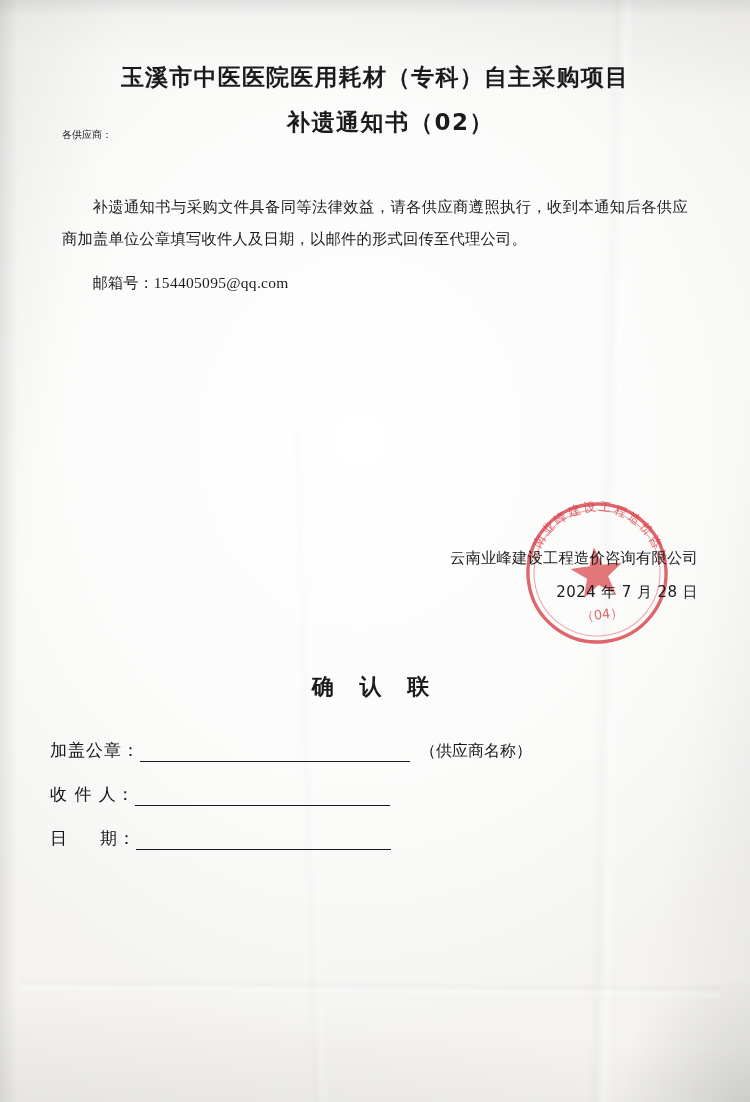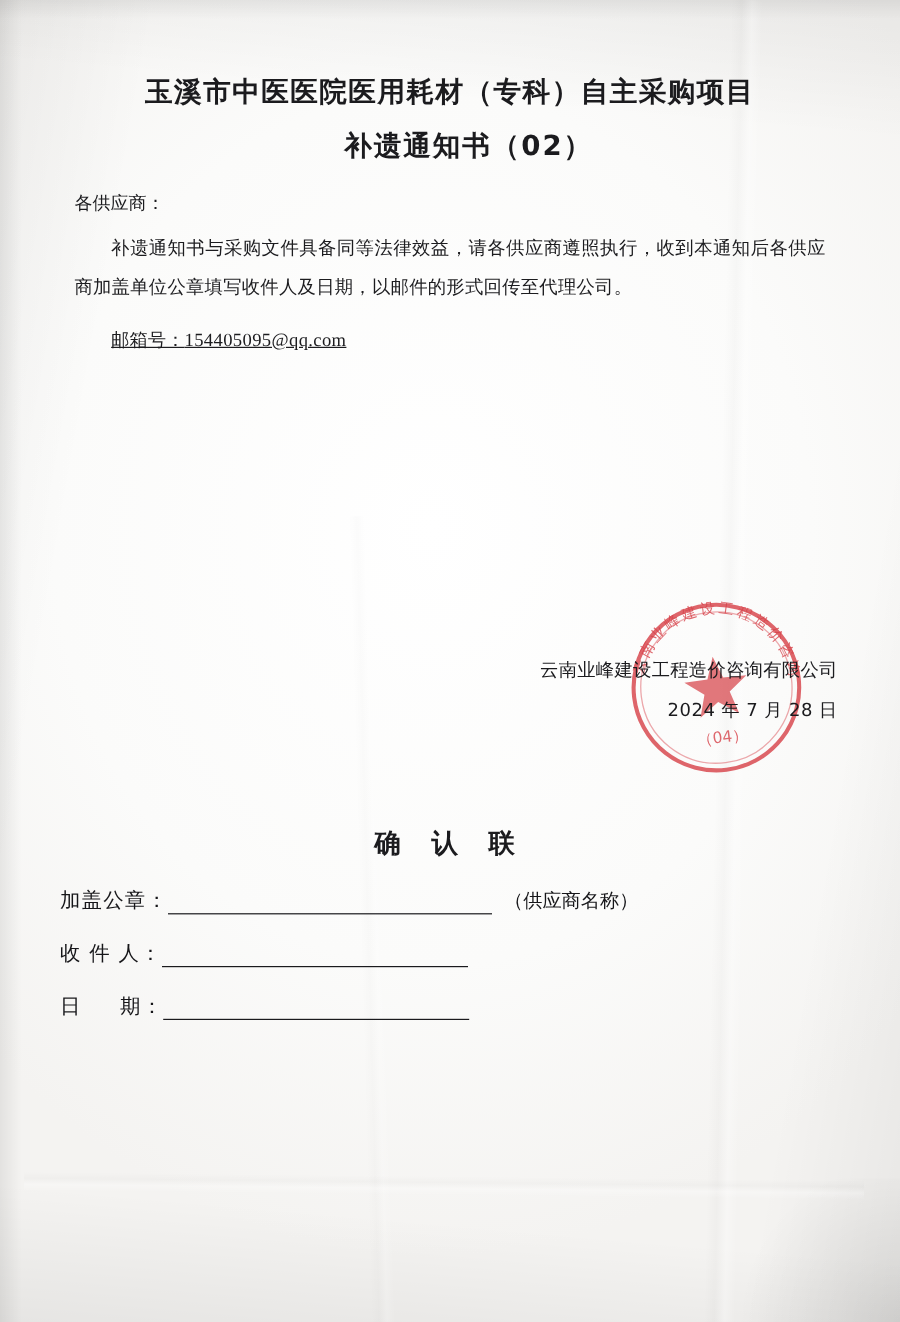--- a/index.html
+++ b/index.html
@@ -77,23 +77,23 @@
   }
   .doc-title-2 {
     margin-top: 14px;
     letter-spacing: 1.6px;
     margin-left: 31px;
   }
 
   .salutation {
     position: absolute;
     left: 62px;
-    top: 160px;
-    font-family: "DejaVu Sans", sans-serif;
-    font-size: 15px;
+    top: 128px;
+    font-family: "DejaVu Sans", sans-serif;
+    font-size: 10px;
     color: #1b1b1e;
   }
 
   .body-block {
     position: absolute;
     left: 62px;
     top: 177px;
     width: 626px;
   }
   .para {
@@ -107,21 +107,20 @@
     letter-spacing: 0.2px;
   }
   .para.p2 { margin-top: 14px; }
   .email-line {
     font-family: "DejaVu Sans", sans-serif;
     font-size: 15.3px;
     line-height: 32px;
     text-indent: 2em;
     margin-top: 12px;
     color: #1c1c1f;
-    text-decoration: underline;
   }
   .email-line .addr {
     font-family: "Liberation Serif", serif;
     font-size: 15.5px;
     letter-spacing: 0.3px;
   }
 
   
   .signature {
     position: absolute;
@@ -152,21 +151,21 @@
     height: 152px;
     transform: rotate(-7deg);
     opacity: .92;
     pointer-events: none;
   }
 
   
   .confirm-title {
     position: absolute;
     left: 0; right: 0;
-    top: 688px;
+    top: 672px;
     text-align: center;
     font-family: "DejaVu Sans", sans-serif;
     font-weight: 700;
     font-size: 22px;
     letter-spacing: 9px;
     color: #1b1b1e;
   }
 
   .form-area {
     position: absolute;

